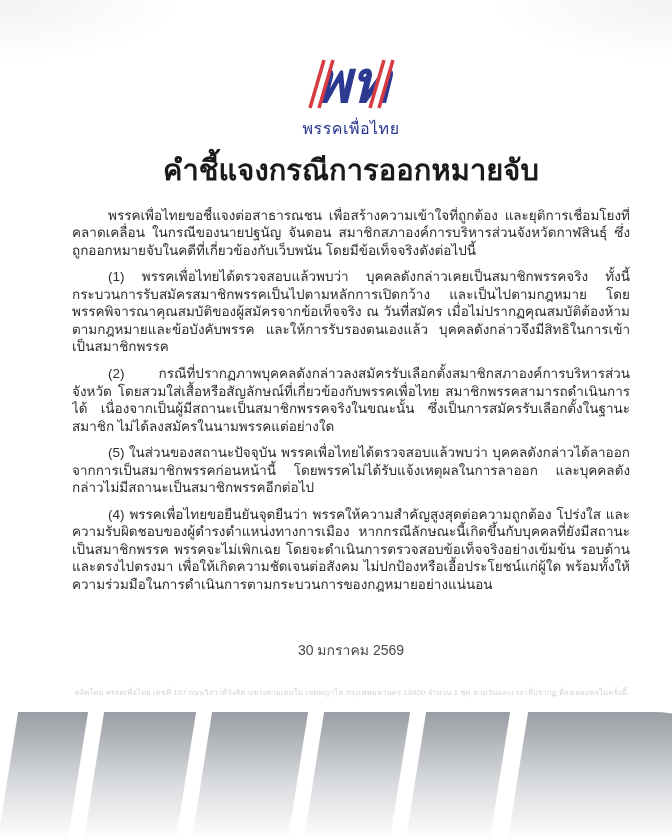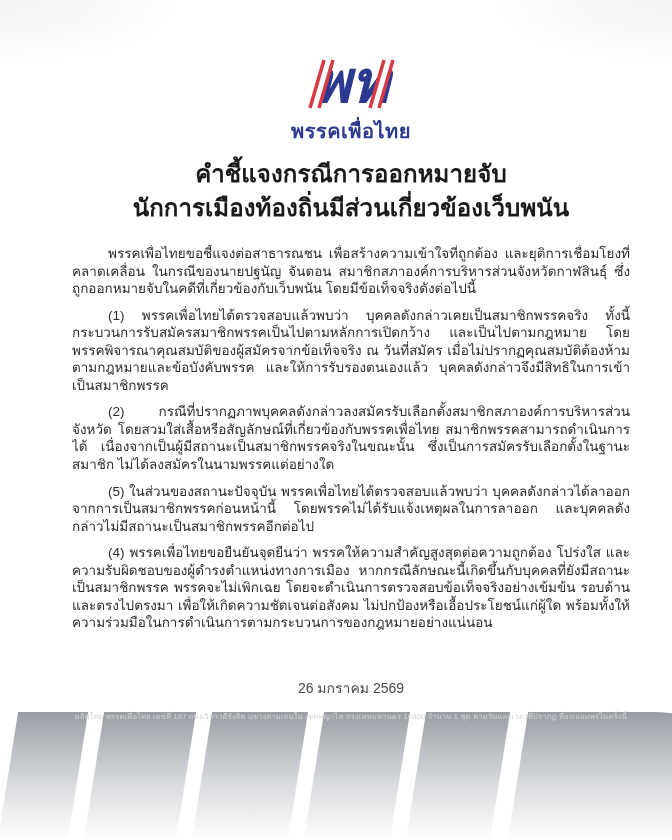--- a/index.html
+++ b/index.html
@@ -13,38 +13,38 @@
     background-image:
       radial-gradient(ellipse 260px 90px at 0% 0%, rgba(0,0,0,0.05), rgba(0,0,0,0) 70%),
       radial-gradient(ellipse 260px 90px at 100% 0%, rgba(0,0,0,0.05), rgba(0,0,0,0) 70%);
     padding-left: 30px;
   }
   .content{position:relative;z-index:2;display:flex;flex-direction:column;align-items:center;}
   
   .logo-block{margin-top:48px;display:flex;flex-direction:column;align-items:center;}
   .logo-mark svg{display:block;}
   .party-name{
-    margin-top:2px;font-size:20px;font-weight:700;color:#2B3990;letter-spacing:.5px;line-height:1.1;
+    margin-top:2px;font-size:16px;font-weight:400;color:#2B3990;letter-spacing:.5px;line-height:1.1;
   }
   
   .headline{
     margin-top:15px;text-align:center;font-weight:800;color:#1A1A1A;
-    font-size:24px;line-height:34px;letter-spacing:.1px;
+    font-size:29px;line-height:34px;letter-spacing:.1px;
   }
   
   .body-text{
     margin-top:20px;width:558px;height:428px;overflow:hidden;
     color:#2E2E2E;font-size:13.5px;line-height:1.3;
     text-align:justify;text-align-last:left;
   }
   .body-text p{margin:0 0 9px 0;text-indent:36px;}
   
   .doc-date{margin-top:4px;font-size:14px;color:#474747;}
   .footnote{
-    margin-top:11px;font-size:7.5px;color:#D2D2D2;letter-spacing:.2px;white-space:nowrap;
+    margin-top:25px;font-size:7.5px;color:#D2D2D2;letter-spacing:.2px;white-space:nowrap;
   }
   
   .watermark{position:absolute;left:0;right:0;top:700px;height:140px;overflow:hidden;z-index:1;}
   .wm-skew{position:absolute;left:0;top:0;width:760px;height:140px;transform:skewX(-9deg);transform-origin:top left;}
   .wm-slab{
     position:absolute;top:12px;height:128px;
     background:linear-gradient(180deg, rgba(125,130,138,0.78) 0%, rgba(168,173,180,0.45) 55%, rgba(220,222,225,0) 100%);
   }
   .wm-s0{left:20px;width:70px;}
   .wm-s1{left:106px;width:92px;}
@@ -82,28 +82,27 @@
           <line x1="112" y1="12" x2="98" y2="60" stroke="#ffffff" stroke-width="10"></line>
           <line x1="108" y1="12" x2="94" y2="60" stroke="#D63B44" stroke-width="3.5"></line>
           <line x1="117" y1="12" x2="103" y2="60" stroke="#D63B44" stroke-width="3.5"></line>
         </svg>
       </div>
       <div class="party-name">พรรคเพื่อไทย</div>
     </div>
 
     <div class="headline">
       <div>คำชี้แจงกรณีการออกหมายจับ</div>
-      <div>นักการเมืองท้องถิ่นมีส่วนเกี่ยวข้องเว็บพนัน</div>
     </div>
 
     <div class="body-text">
       <p>พรรคเพื่อไทยขอชี้แจงต่อสาธารณชน เพื่อสร้างความเข้าใจที่ถูกต้อง และยุติการเชื่อมโยงที่คลาดเคลื่อน ในกรณีของนายปฐนัญ จันดอน สมาชิกสภาองค์การบริหารส่วนจังหวัดกาฬสินธุ์ ซึ่งถูกออกหมายจับในคดีที่เกี่ยวข้องกับเว็บพนัน โดยมีข้อเท็จจริงดังต่อไปนี้</p>
       <p>(1) พรรคเพื่อไทยได้ตรวจสอบแล้วพบว่า บุคคลดังกล่าวเคยเป็นสมาชิกพรรคจริง ทั้งนี้กระบวนการรับสมัครสมาชิกพรรคเป็นไปตามหลักการเปิดกว้าง และเป็นไปตามกฎหมาย โดยพรรคพิจารณาคุณสมบัติของผู้สมัครจากข้อเท็จจริง ณ วันที่สมัคร เมื่อไม่ปรากฏคุณสมบัติต้องห้ามตามกฎหมายและข้อบังคับพรรค และให้การรับรองตนเองแล้ว บุคคลดังกล่าวจึงมีสิทธิในการเข้าเป็นสมาชิกพรรค</p>
       <p>(2) กรณีที่ปรากฏภาพบุคคลดังกล่าวลงสมัครรับเลือกตั้งสมาชิกสภาองค์การบริหารส่วนจังหวัด โดยสวมใส่เสื้อหรือสัญลักษณ์ที่เกี่ยวข้องกับพรรคเพื่อไทย สมาชิกพรรคสามารถดำเนินการได้ เนื่องจากเป็นผู้มีสถานะเป็นสมาชิกพรรคจริงในขณะนั้น ซึ่งเป็นการสมัครรับเลือกตั้งในฐานะสมาชิก ไม่ได้ลงสมัครในนามพรรคแต่อย่างใด</p>
       <p>(5) ในส่วนของสถานะปัจจุบัน พรรคเพื่อไทยได้ตรวจสอบแล้วพบว่า บุคคลดังกล่าวได้ลาออกจากการเป็นสมาชิกพรรคก่อนหน้านี้ โดยพรรคไม่ได้รับแจ้งเหตุผลในการลาออก และบุคคลดังกล่าวไม่มีสถานะเป็นสมาชิกพรรคอีกต่อไป</p>
       <p>(4) พรรคเพื่อไทยขอยืนยันจุดยืนว่า พรรคให้ความสำคัญสูงสุดต่อความถูกต้อง โปร่งใส และความรับผิดชอบของผู้ดำรงตำแหน่งทางการเมือง หากกรณีลักษณะนี้เกิดขึ้นกับบุคคลที่ยังมีสถานะเป็นสมาชิกพรรค พรรคจะไม่เพิกเฉย โดยจะดำเนินการตรวจสอบข้อเท็จจริงอย่างเข้มข้น รอบด้าน และตรงไปตรงมา เพื่อให้เกิดความชัดเจนต่อสังคม ไม่ปกป้องหรือเอื้อประโยชน์แก่ผู้ใด พร้อมทั้งให้ความร่วมมือในการดำเนินการตามกระบวนการของกฎหมายอย่างแน่นอน</p>
     </div>
 
-    <div class="doc-date">26 มกราคม 2569</div>
+    <div class="doc-date">30 มกราคม 2569</div>
 
     <div class="footnote">ผลิตโดย พรรคเพื่อไทย เลขที่ 197 ถนนวิภาวดีรังสิต แขวงสามเสนใน เขตพญาไท กรุงเทพมหานคร 10400 จำนวน 1 ชุด ตามวันและเวลาที่ปรากฏ ที่ลงเผยแพร่ในครั้งนี้</div>
   </div>
 </div>
 
 </body></html>

